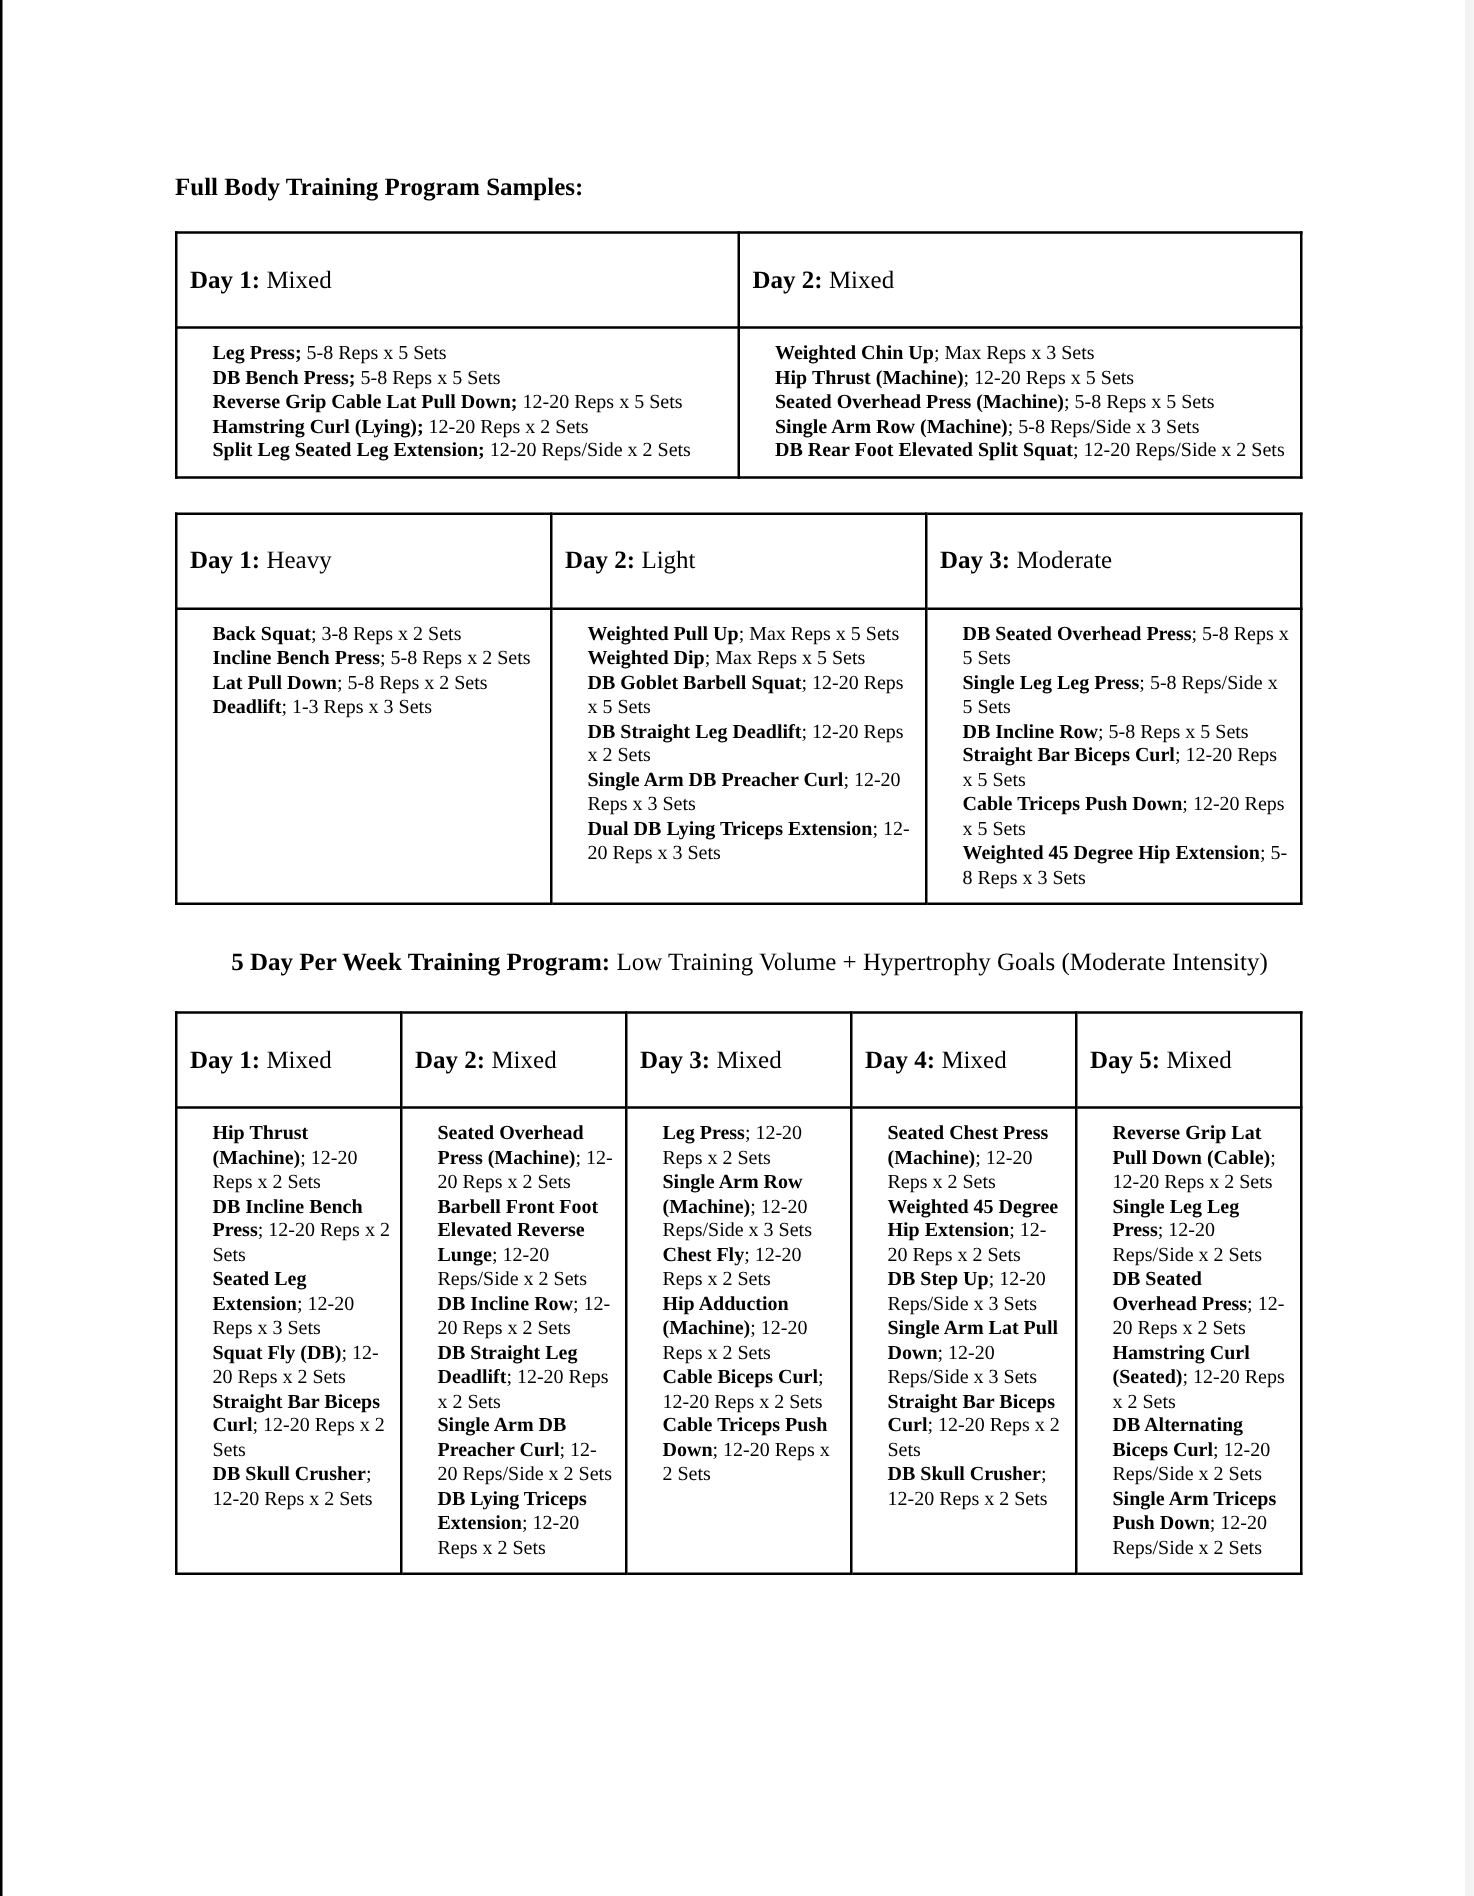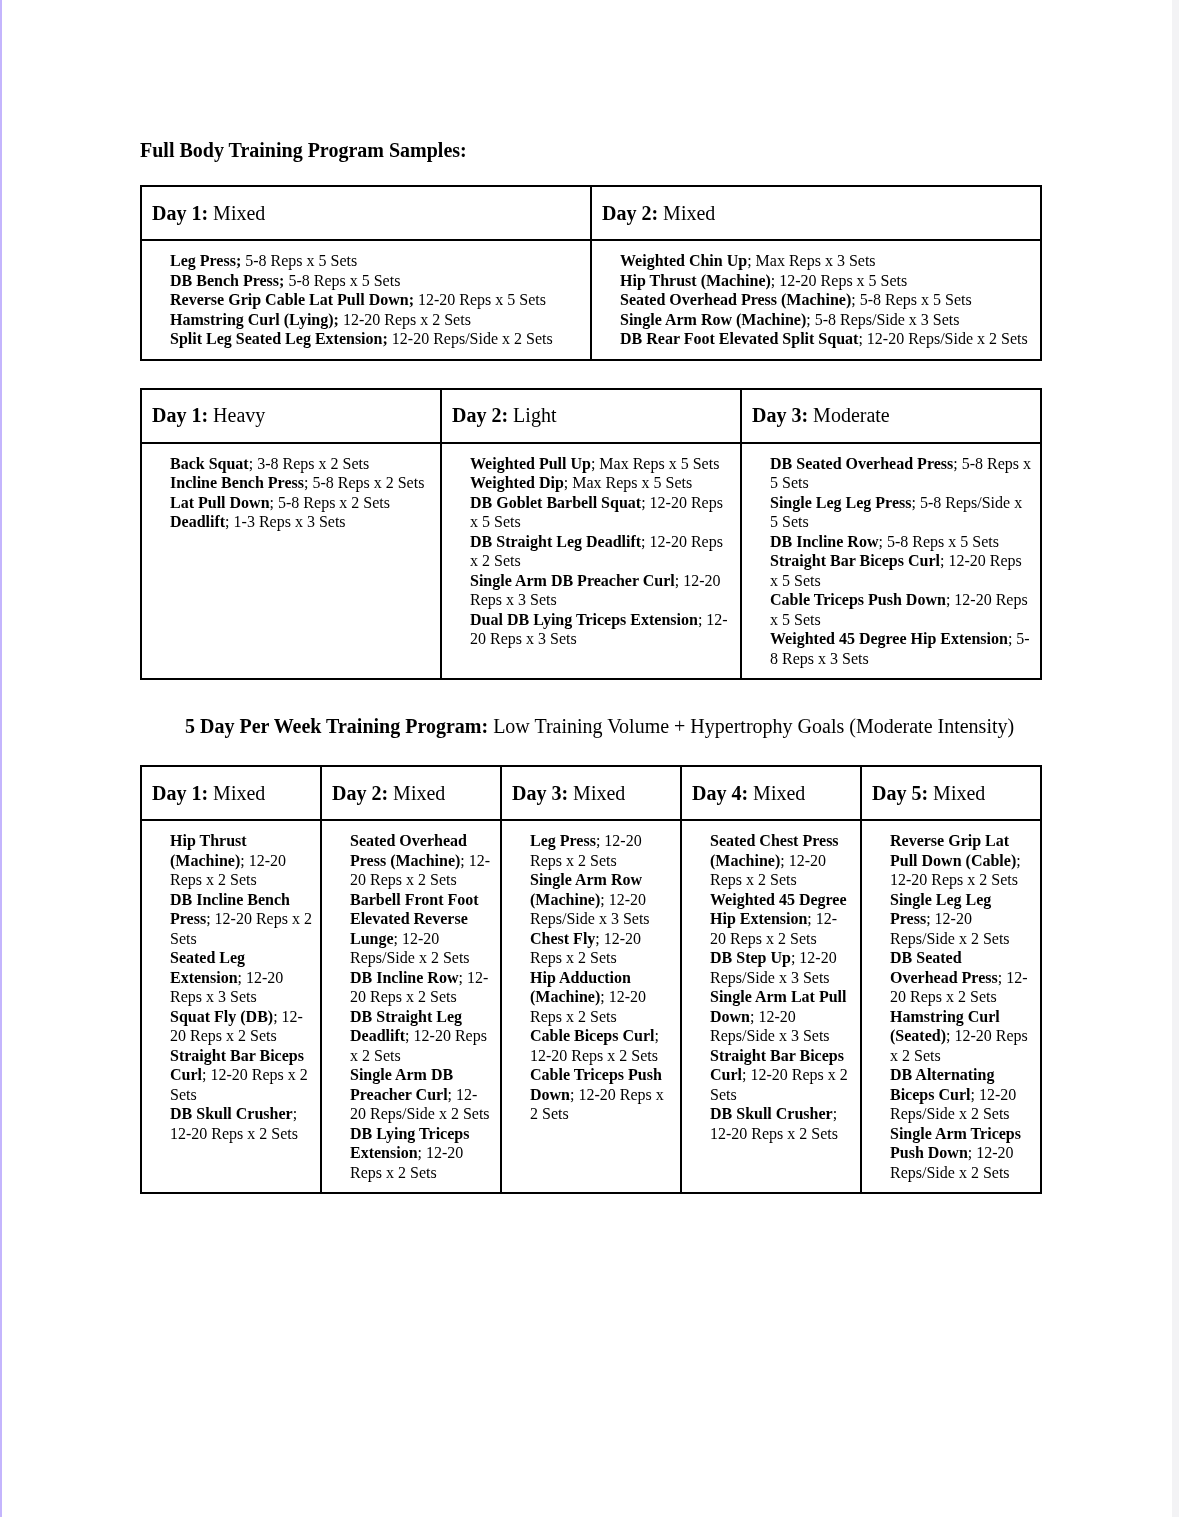--- a/index.html
+++ b/index.html
@@ -13,21 +13,21 @@
     position: relative;
     font-family: "Liberation Serif", "DejaVu Serif", serif;
     color: #000000;
     overflow: hidden;
   }
   .page {
     box-sizing: border-box;
     width: 1179px;
     height: 1517px;
     padding: 138px 139px 0 138px;
-    border-left: 2px solid #c4b5fd;
+    border-left: 2px solid #000000;
     background: #ffffff;
   }
   .right-edge {
     position: absolute;
     top: 0;
     right: 0;
     width: 7px;
     height: 1517px;
     background: #f3f3f5;
   }
@@ -55,21 +55,21 @@
     table-layout: fixed;
     width: 902px;
   }
   table.ptable th,
   table.ptable td {
     border: 2px solid #000000;
     text-align: left;
   }
   table.ptable th {
     height: 44px;
-    padding: 4px 10px;
+    padding: 15px 10px;
     vertical-align: middle;
     font-size: 20px;
     font-weight: normal;
     white-space: nowrap;
     overflow: hidden;
   }
   table.ptable th b { font-weight: bold; }
   table.ptable td {
     padding: 10px 8px 10px 28px;
     vertical-align: top;

